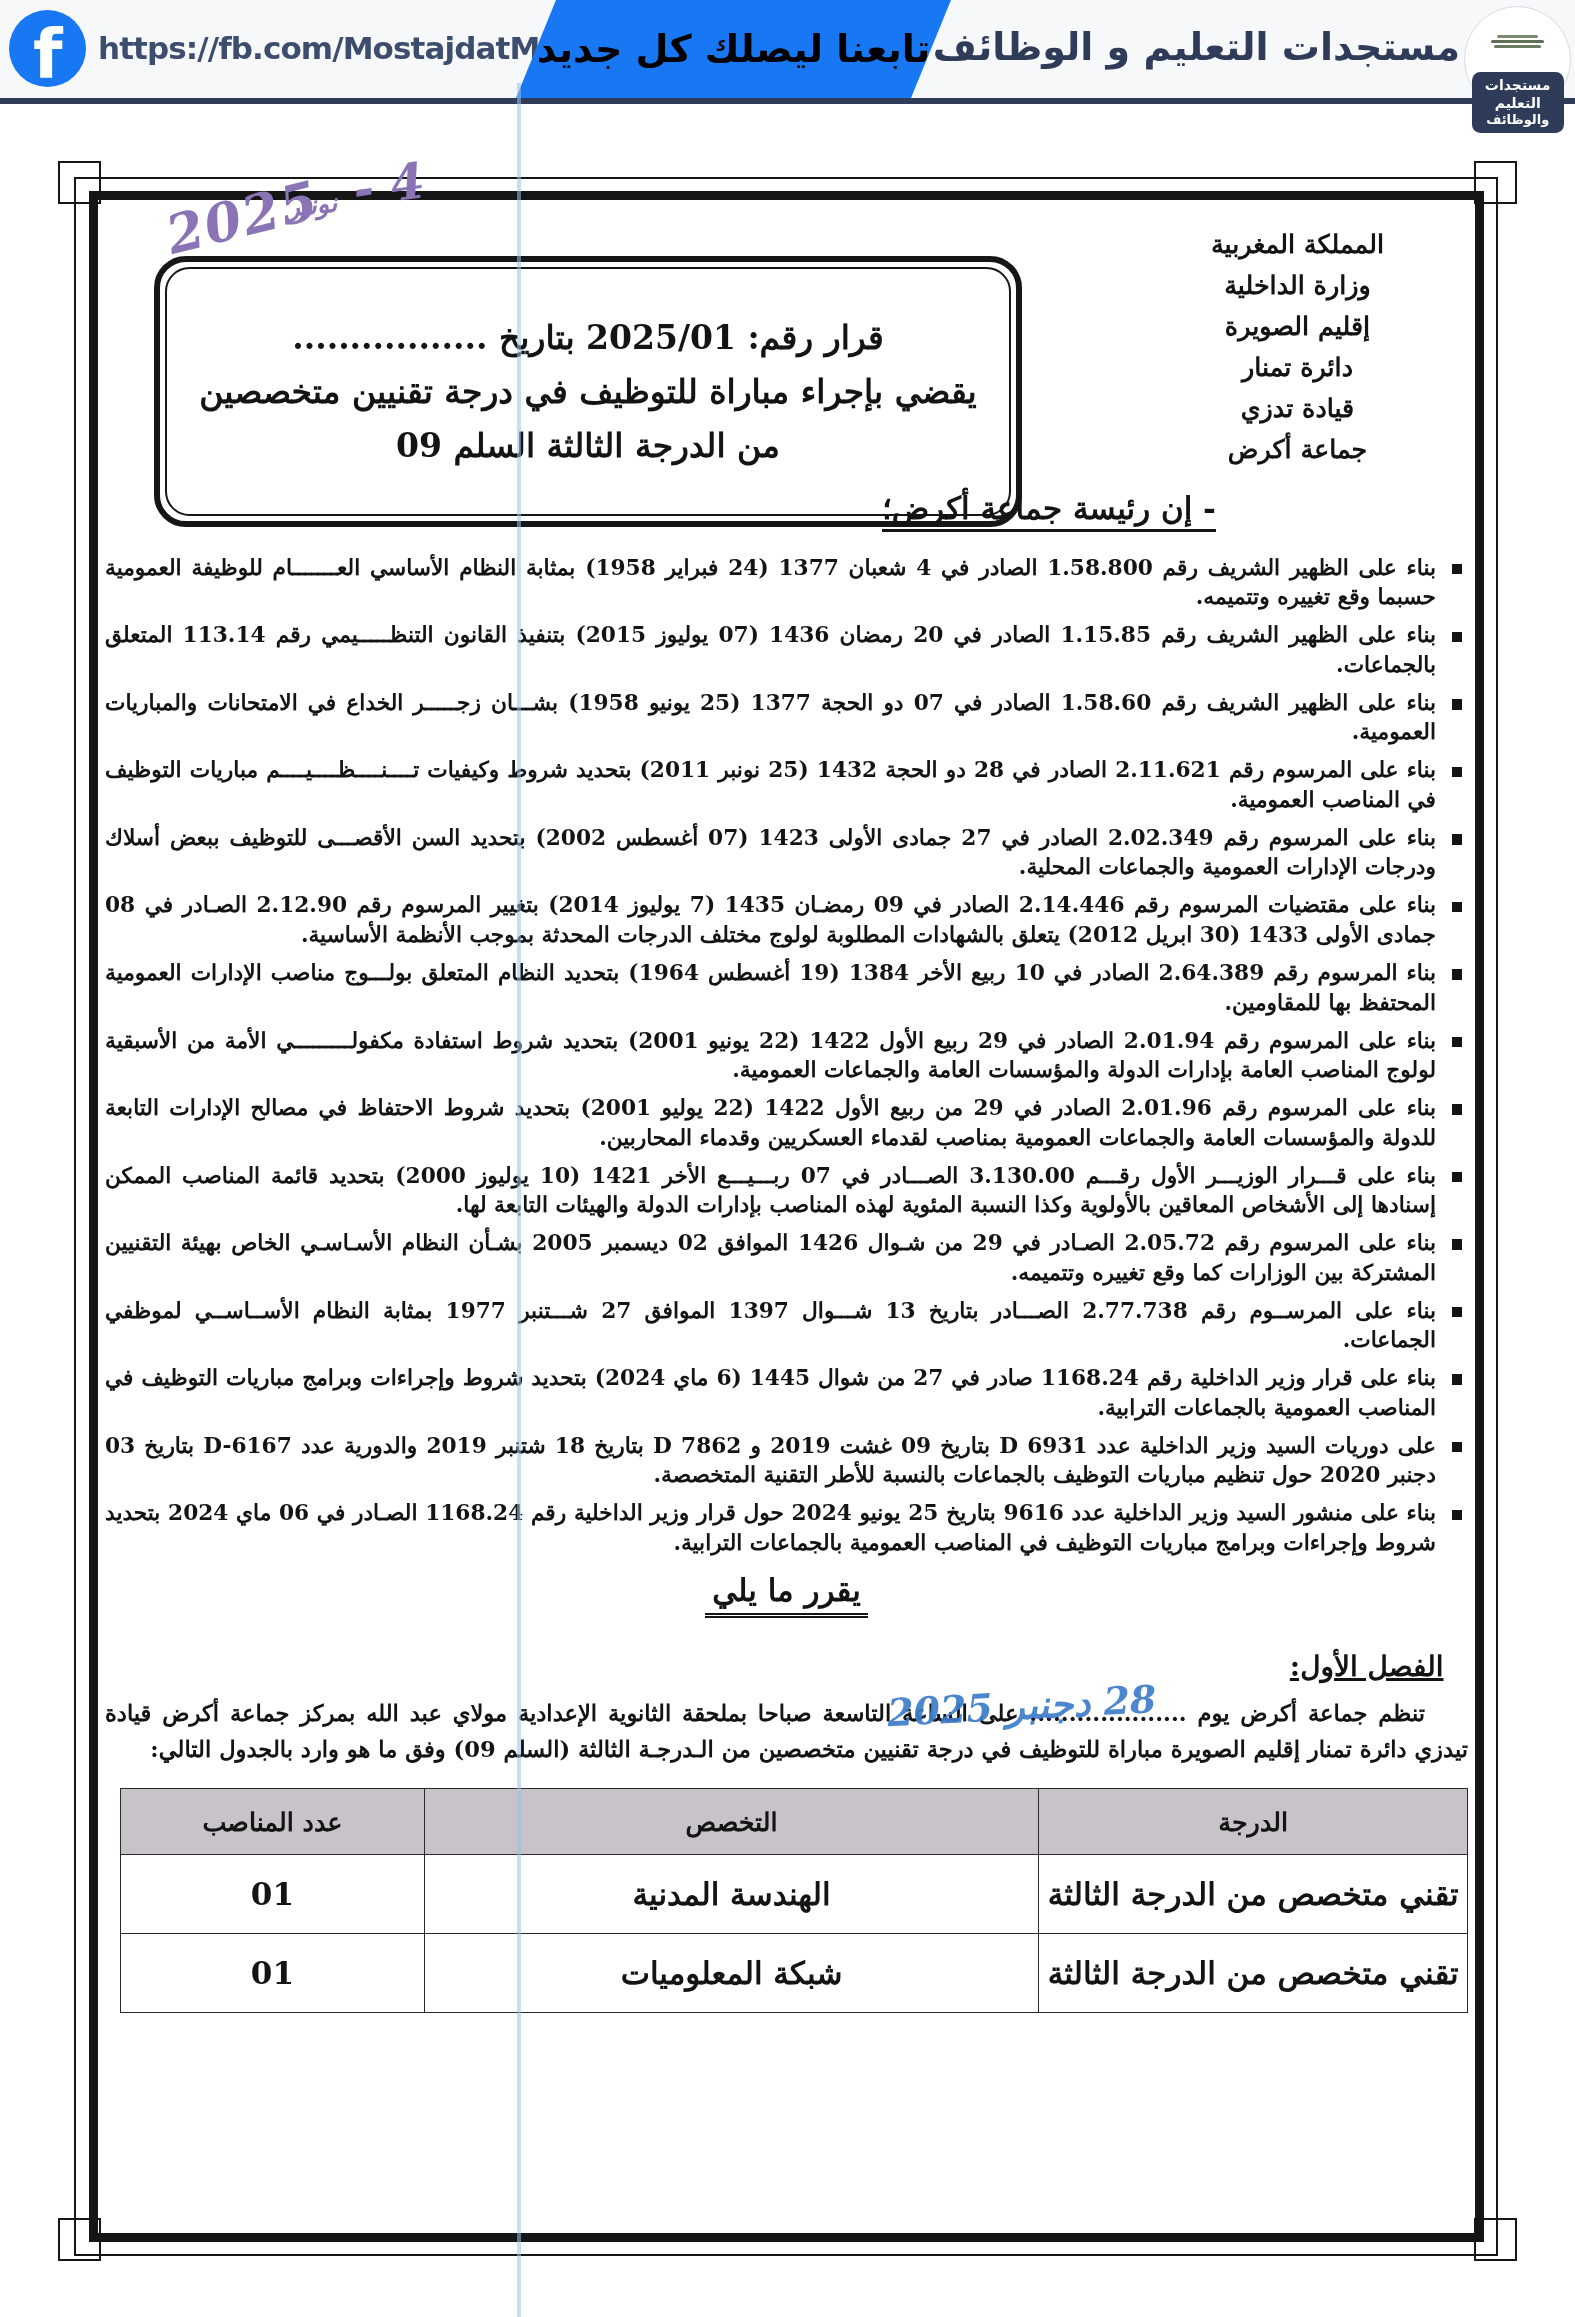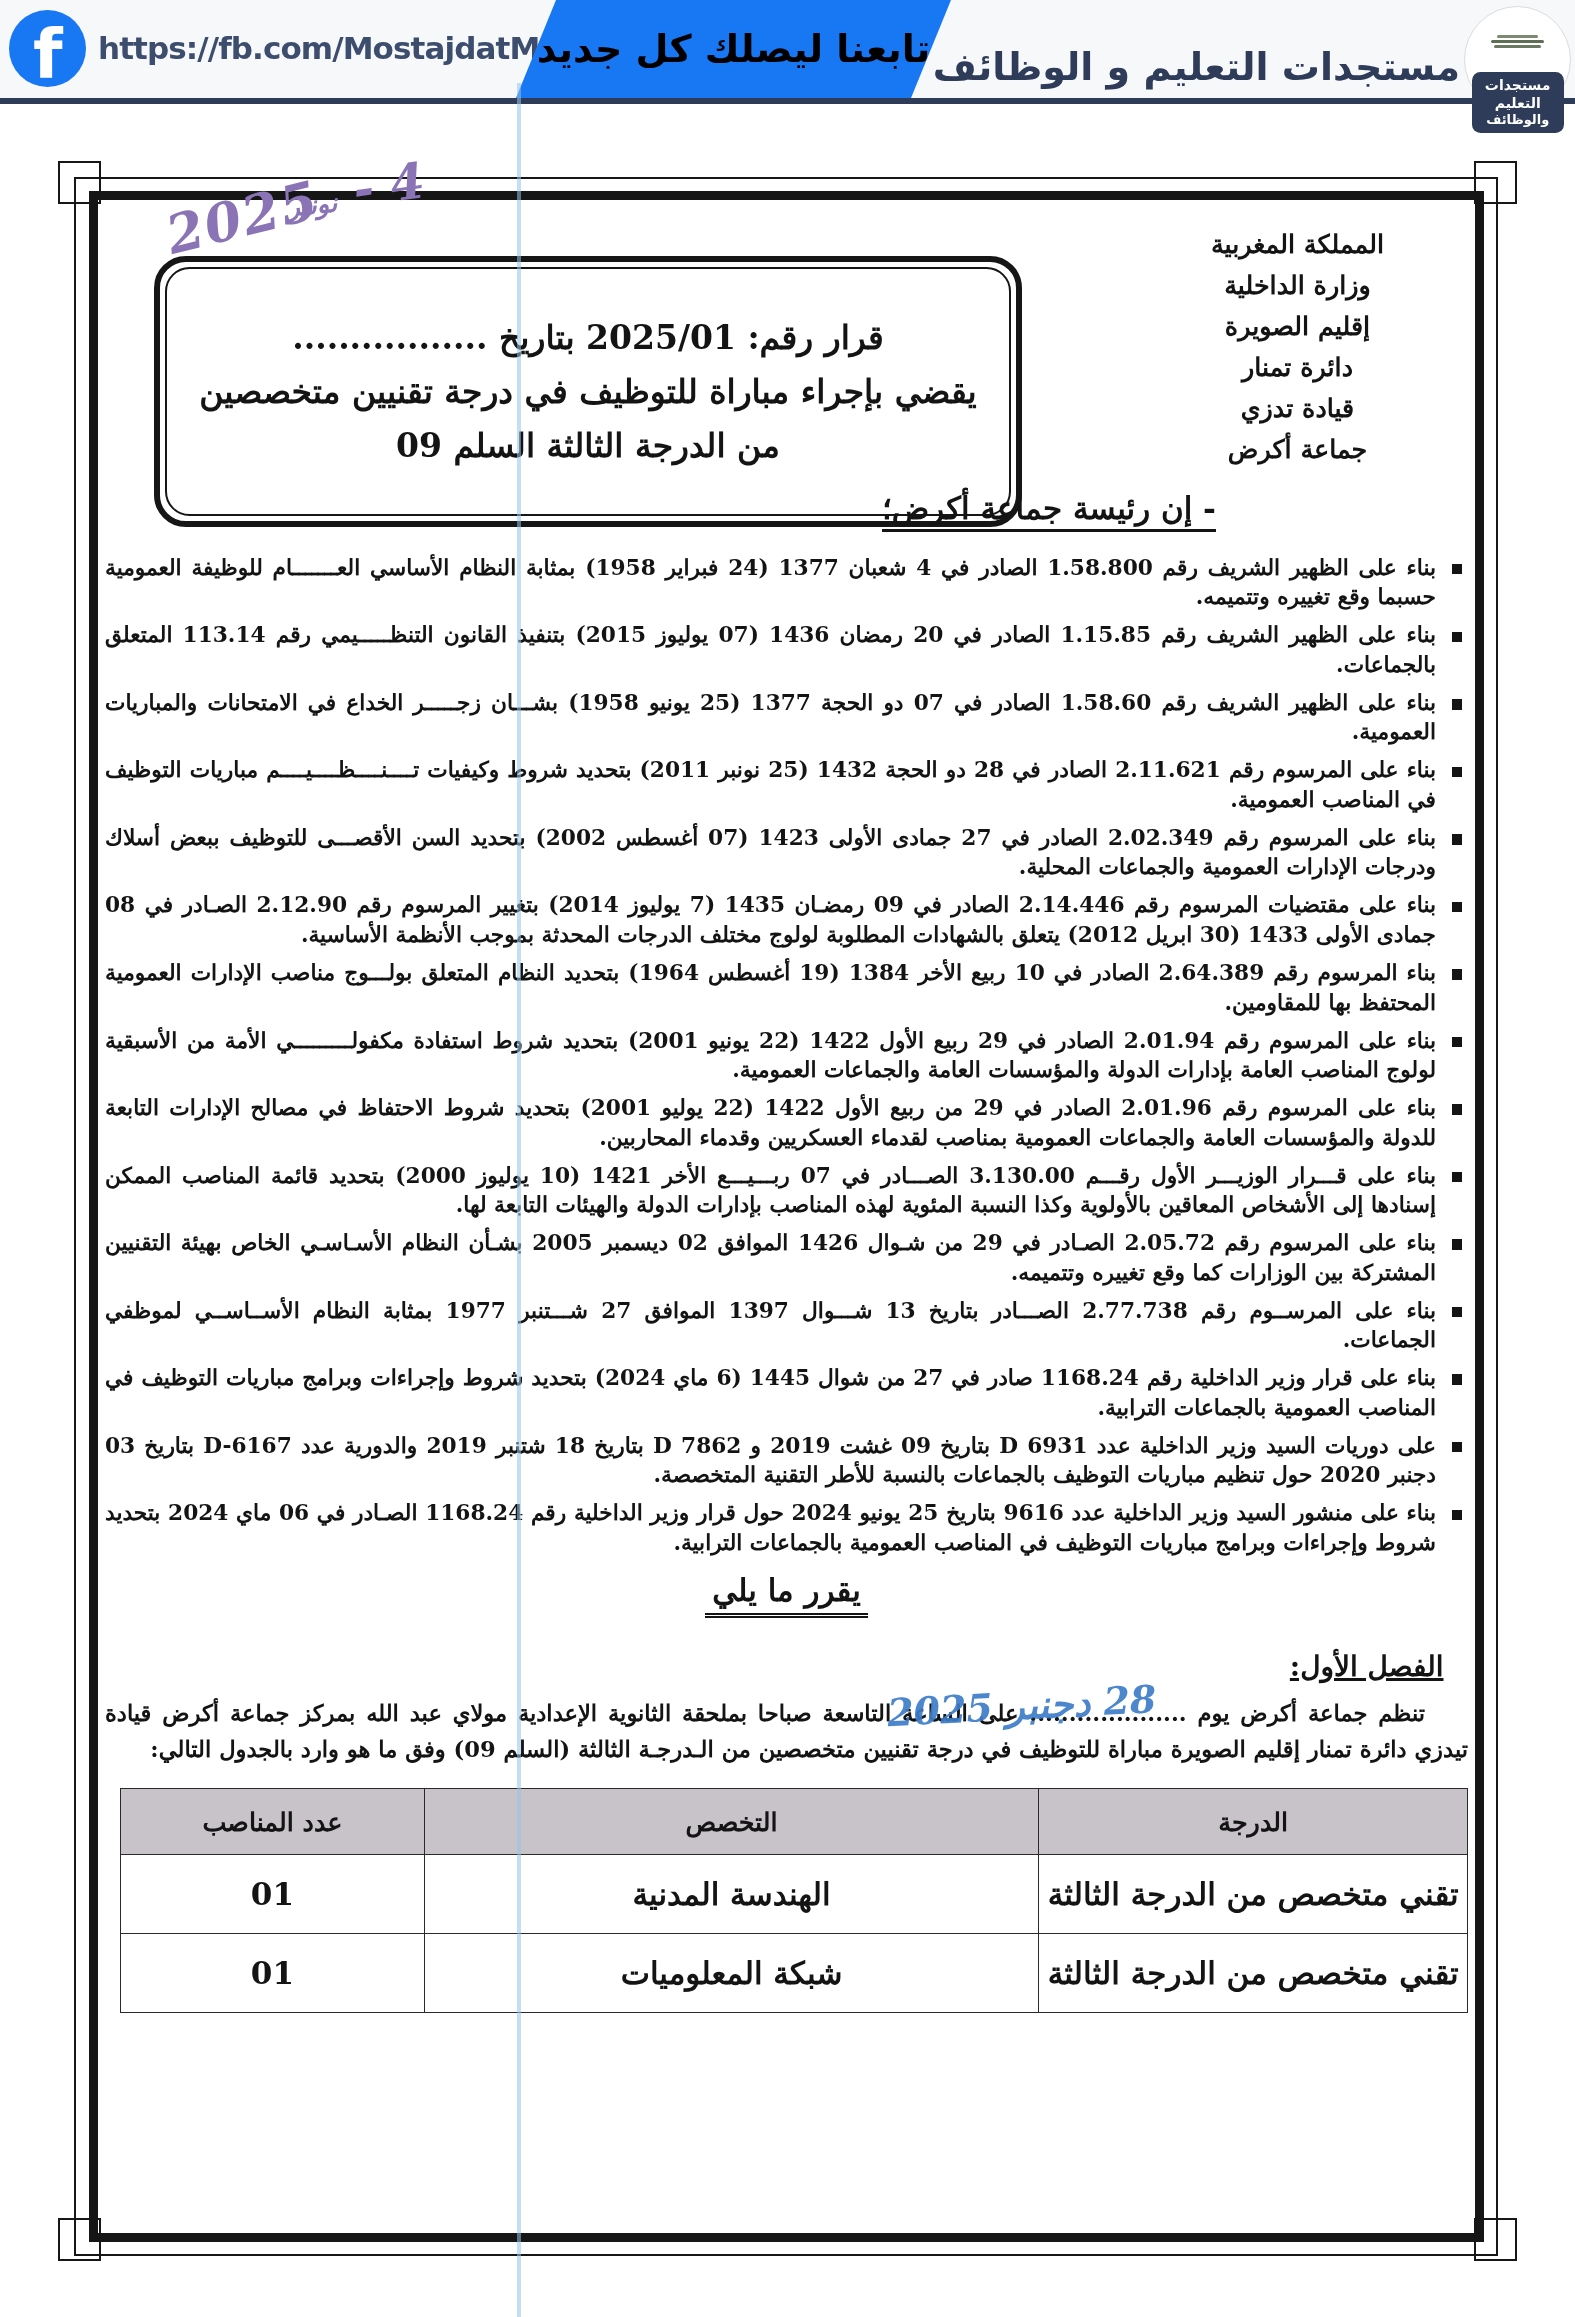--- a/index.html
+++ b/index.html
@@ -41,21 +41,20 @@
     display:flex;align-items:center;justify-content:center;
   }
   .follow-text{
     color:#000000;font-size:38px;font-weight:bold;direction:rtl;
     font-family:"DejaVu Sans","Liberation Sans",sans-serif;
   }
   .banner-title{
     position:absolute;right:115px;top:24.5px;direction:rtl;
     font-size:38px;font-weight:bold;color:var(--navy);
     font-family:"DejaVu Sans","Liberation Sans",sans-serif;
-    margin-top:20px;
   }
   .logo-badge{
     position:absolute;right:3.8px;top:6px;width:107px;height:107px;border-radius:50%;
     background:#fff;border:1.9px solid #d9dbe0;z-index:5;
     display:flex;flex-direction:column;align-items:center;padding-top:4.7px;gap:20px;
   }
   .crest{width:28px;height:22.6px;}
   .logo-tiny-lines{width:56px;margin-top:1.9px;}
   .logo-tiny-lines div{height:2.8px;background:#7c8a71;margin:1.9px auto;border-radius:1.9px;}
   .logo-tiny-lines div:nth-child(1){width:41px;}

